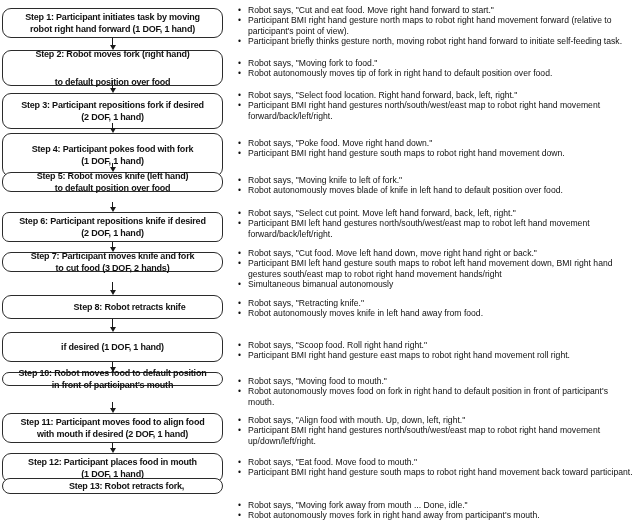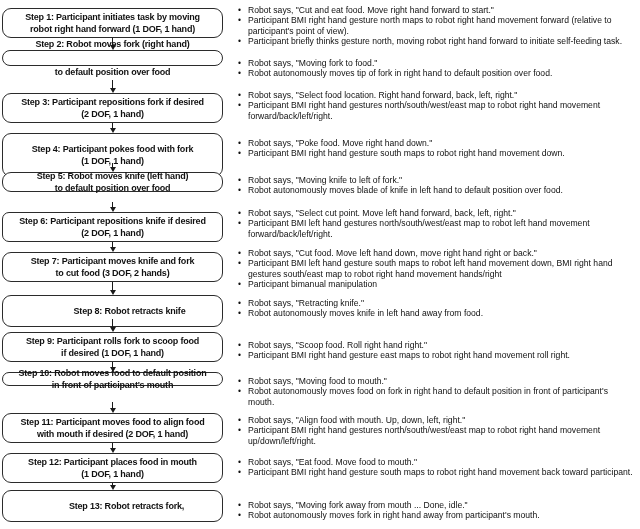--- a/index.html
+++ b/index.html
@@ -79,29 +79,29 @@
 <div id="canvas">
   <div id="flow-col">
       <div class="step-box" style="top: 8px; height: 30px;">
         <div class="box-line">Step 1: Participant initiates task by moving</div>
         <div class="box-line">robot right hand forward (1 DOF, 1 hand)</div>
       </div>
       <div class="arrow" style="top: 38px; height: 12px;">
         <div class="arrow-stem"></div>
         <div class="arrow-head"></div>
       </div>
-      <div class="step-box" style="top: 50px; height: 16px; gap: 16px;">
+      <div class="step-box" style="top: 50px; height: 36px; gap: 16px;">
         <div class="box-line">Step 2: Robot moves fork (right hand)</div>
         <div class="box-line">to default position over food</div>
       </div>
       <div class="arrow" style="top: 80px; height: 13px;">
         <div class="arrow-stem"></div>
         <div class="arrow-head"></div>
       </div>
-      <div class="step-box" style="top: 93px; height: 30px;">
+      <div class="step-box" style="top: 93px; height: 36px;">
         <div class="box-line">Step 3: Participant repositions fork if desired</div>
         <div class="box-line">(2 DOF, 1 hand)</div>
       </div>
       <div class="arrow" style="top: 123px; height: 10px;">
         <div class="arrow-stem"></div>
         <div class="arrow-head"></div>
       </div>
       <div class="step-box" style="top: 133px; height: 44px;">
         <div class="box-line">Step 4: Participant pokes food with fork</div>
         <div class="box-line">(1 DOF, 1 hand)</div>
@@ -119,37 +119,36 @@
         <div class="arrow-head"></div>
       </div>
       <div class="step-box" style="top: 212px; height: 30px; border-radius: 7px;">
         <div class="box-line">Step 6: Participant repositions knife if desired</div>
         <div class="box-line">(2 DOF, 1 hand)</div>
       </div>
       <div class="arrow" style="top: 242px; height: 10px;">
         <div class="arrow-stem"></div>
         <div class="arrow-head"></div>
       </div>
-      <div class="step-box" style="top: 252px; height: 30px;">
+      <div class="step-box" style="top: 252px; height: 20px;">
         <div class="box-line">Step 7: Participant moves knife and fork</div>
         <div class="box-line">to cut food (3 DOF, 2 hands)</div>
       </div>
       <div class="arrow" style="top: 282px; height: 13px;">
         <div class="arrow-stem"></div>
         <div class="arrow-head"></div>
       </div>
-      <div class="step-box" style="top: 295px; height: 32px; padding-left: 34px;">
+      <div class="step-box" style="top: 295px; height: 24px; padding-left: 34px;">
         <div class="box-line">Step 8: Robot retracts knife</div>
       </div>
       <div class="arrow" style="top: 319px; height: 13px;">
         <div class="arrow-stem"></div>
         <div class="arrow-head"></div>
       </div>
       <div class="step-box" style="top: 332px; height: 30px;">
-        <div class="box-line">Step 9: Participant rolls fork to scoop food</div>
         <div class="box-line">if desired (1 DOF, 1 hand)</div>
       </div>
       <div class="arrow" style="top: 362px; height: 10px;">
         <div class="arrow-stem"></div>
         <div class="arrow-head"></div>
       </div>
       <div class="step-box" style="top: 372px; height: 14px;">
         <div class="box-line">Step 10: Robot moves food to default position</div>
         <div class="box-line">in front of participant's mouth</div>
       </div>
@@ -166,21 +165,21 @@
         <div class="arrow-head"></div>
       </div>
       <div class="step-box" style="top: 453px; height: 30px;">
         <div class="box-line">Step 12: Participant places food in mouth</div>
         <div class="box-line">(1 DOF, 1 hand)</div>
       </div>
       <div class="arrow" style="top: 483px; height: 7px;">
         <div class="arrow-stem"></div>
         <div class="arrow-head"></div>
       </div>
-      <div class="step-box" style="top: 490px; height: 32px; padding-left: 28px;">
+      <div class="step-box" style="top: 478px; height: 16px; padding-left: 28px;">
         <div class="box-line">Step 13: Robot retracts fork,</div>
       </div>
     </div>
   <div id="notes-col">
       <div class="note-group" style="top: 5px;">
         <div class="bullet">
           <span class="bullet-dot">•</span>
           <span class="bullet-text">Robot says, "Cut and eat food. Move right hand forward to start."</span>
         </div>
         <div class="bullet">
@@ -246,21 +245,21 @@
         <div class="bullet">
           <span class="bullet-dot">•</span>
           <span class="bullet-text">Robot says, "Cut food. Move left hand down, move right hand right or back."</span>
         </div>
         <div class="bullet">
           <span class="bullet-dot">•</span>
           <span class="bullet-text">Participant BMI left hand gesture south maps to robot left hand movement down, BMI right hand gestures south/east map to robot right hand movement hands/right</span>
         </div>
         <div class="bullet">
           <span class="bullet-dot">•</span>
-          <span class="bullet-text">Participant bimanual manipulation</span>
+          <span class="bullet-text">Simultaneous bimanual autonomously</span>
         </div>
       </div>
       <div class="note-group" style="top: 298px;">
         <div class="bullet">
           <span class="bullet-dot">•</span>
           <span class="bullet-text">Robot says, "Retracting knife."</span>
         </div>
         <div class="bullet">
           <span class="bullet-dot">•</span>
           <span class="bullet-text">Robot autonomously moves knife in left hand away from food.</span>

